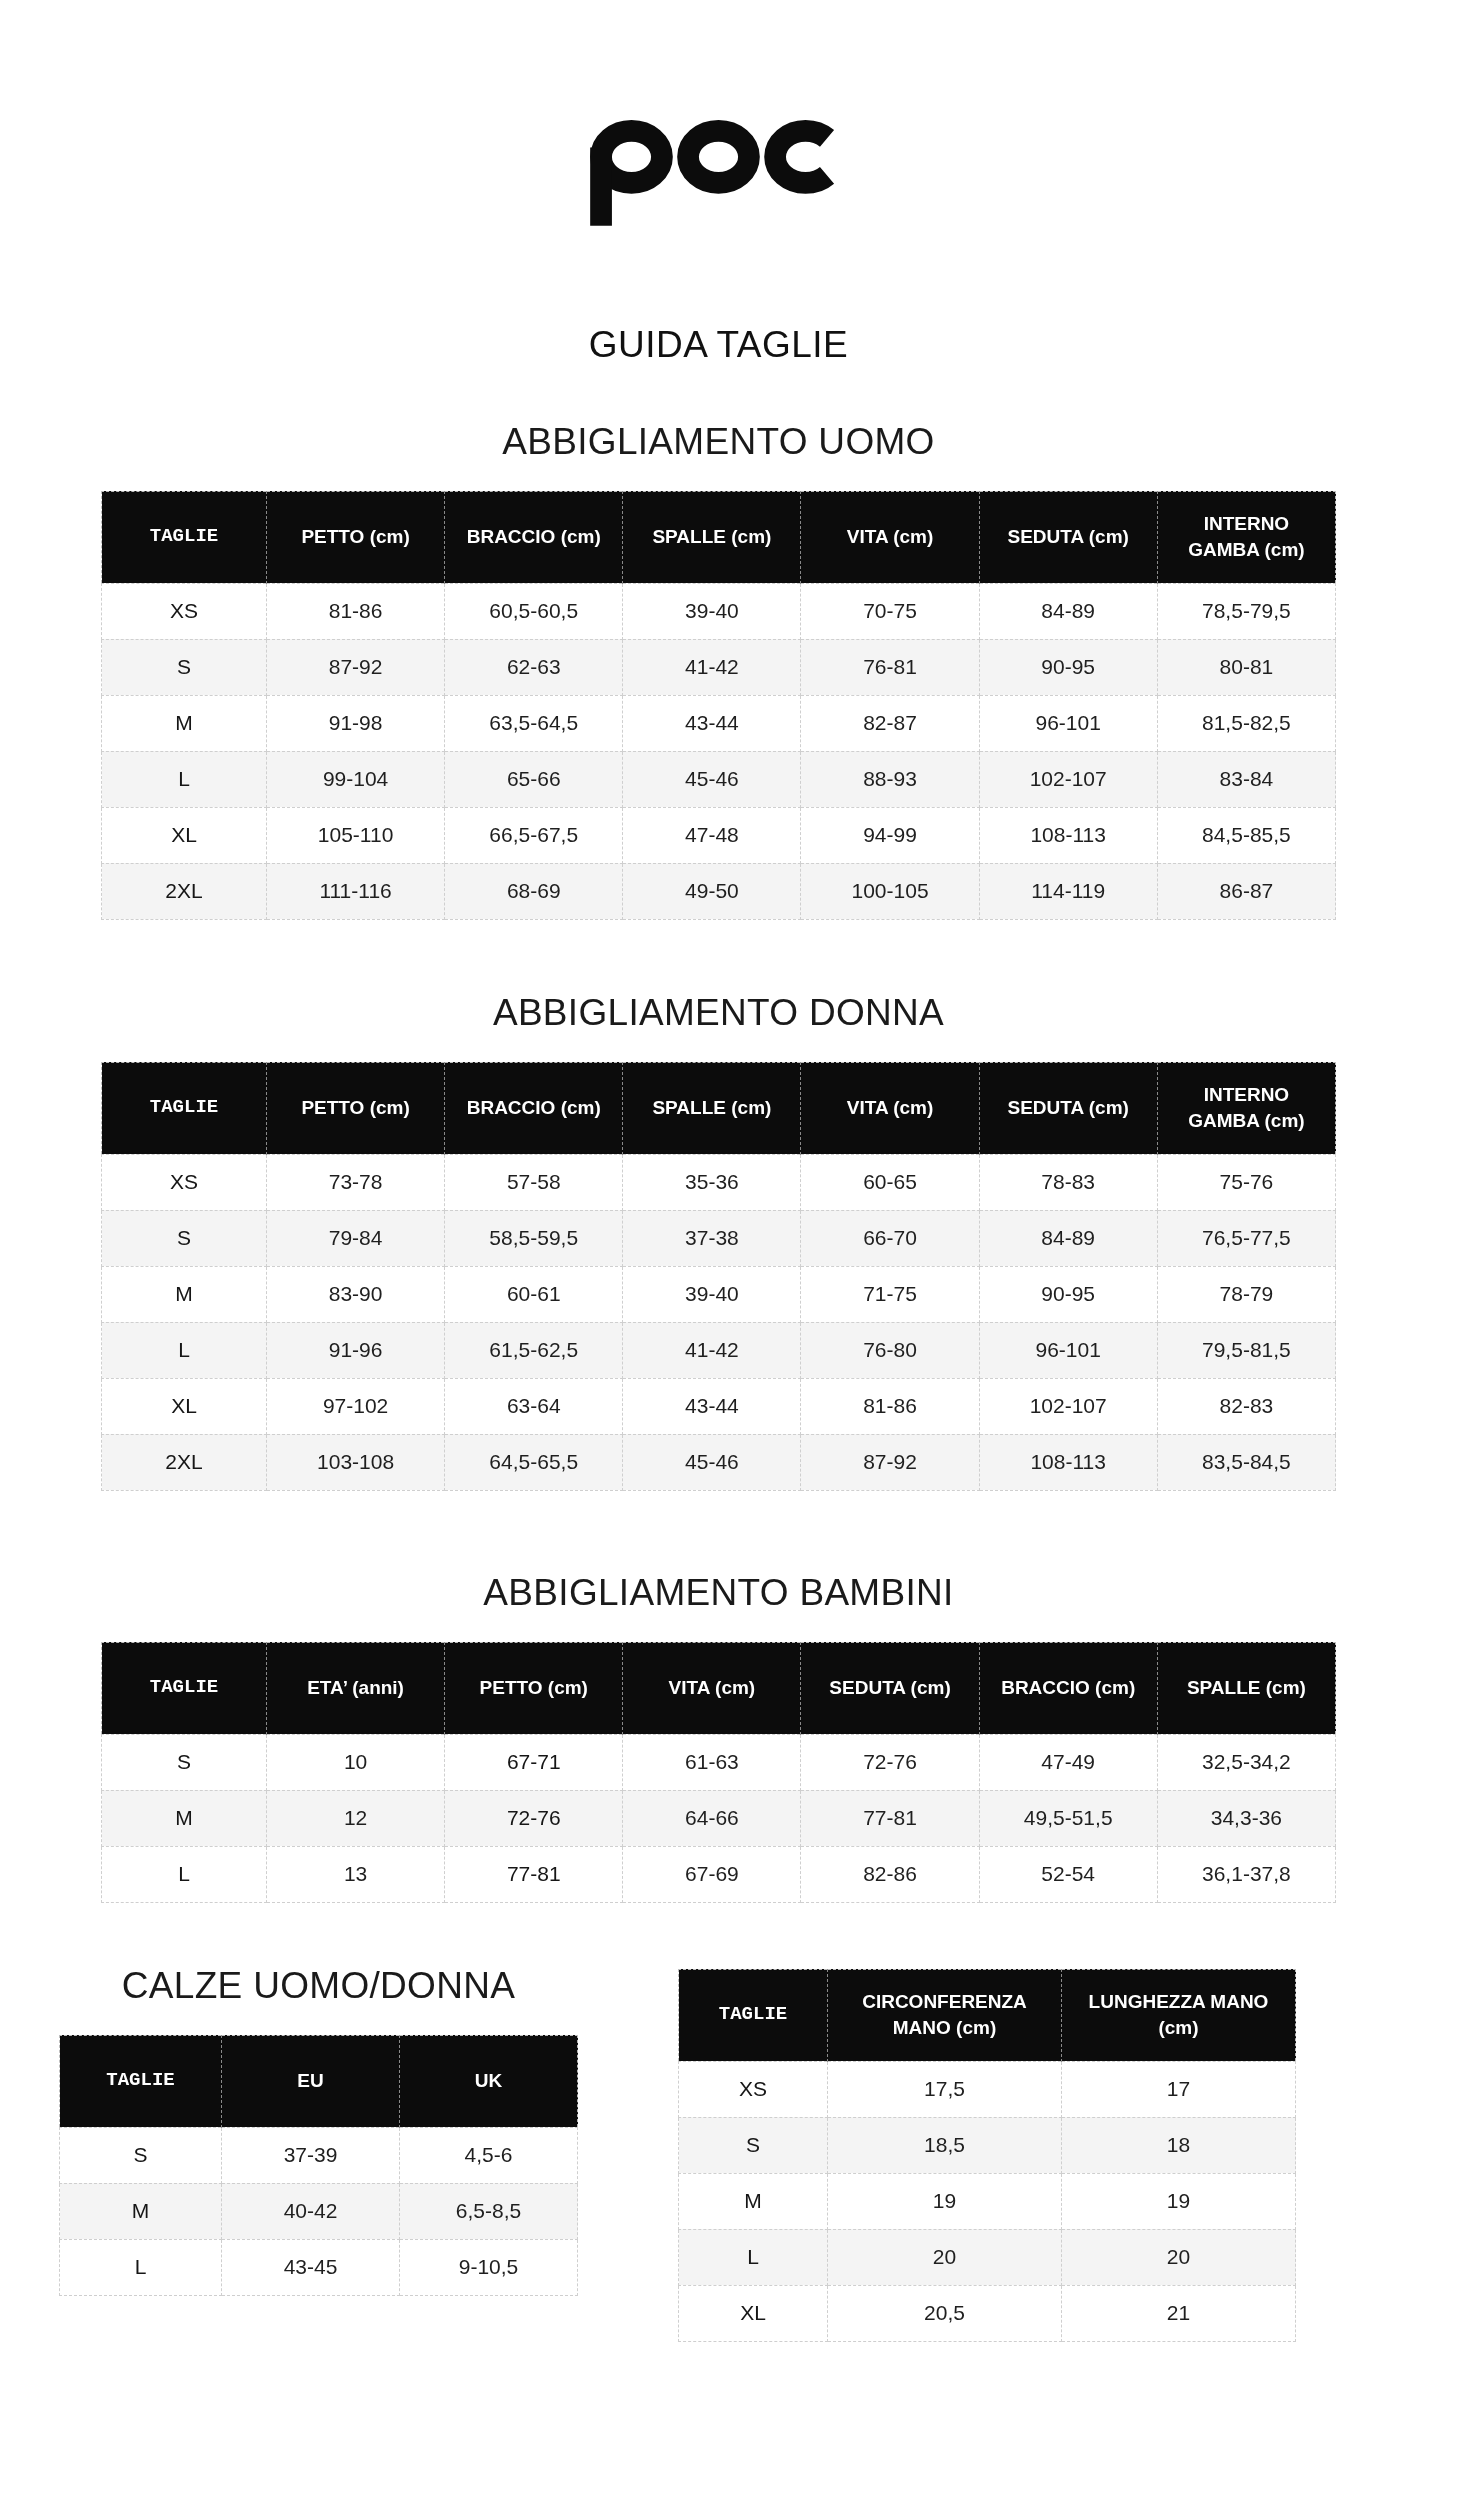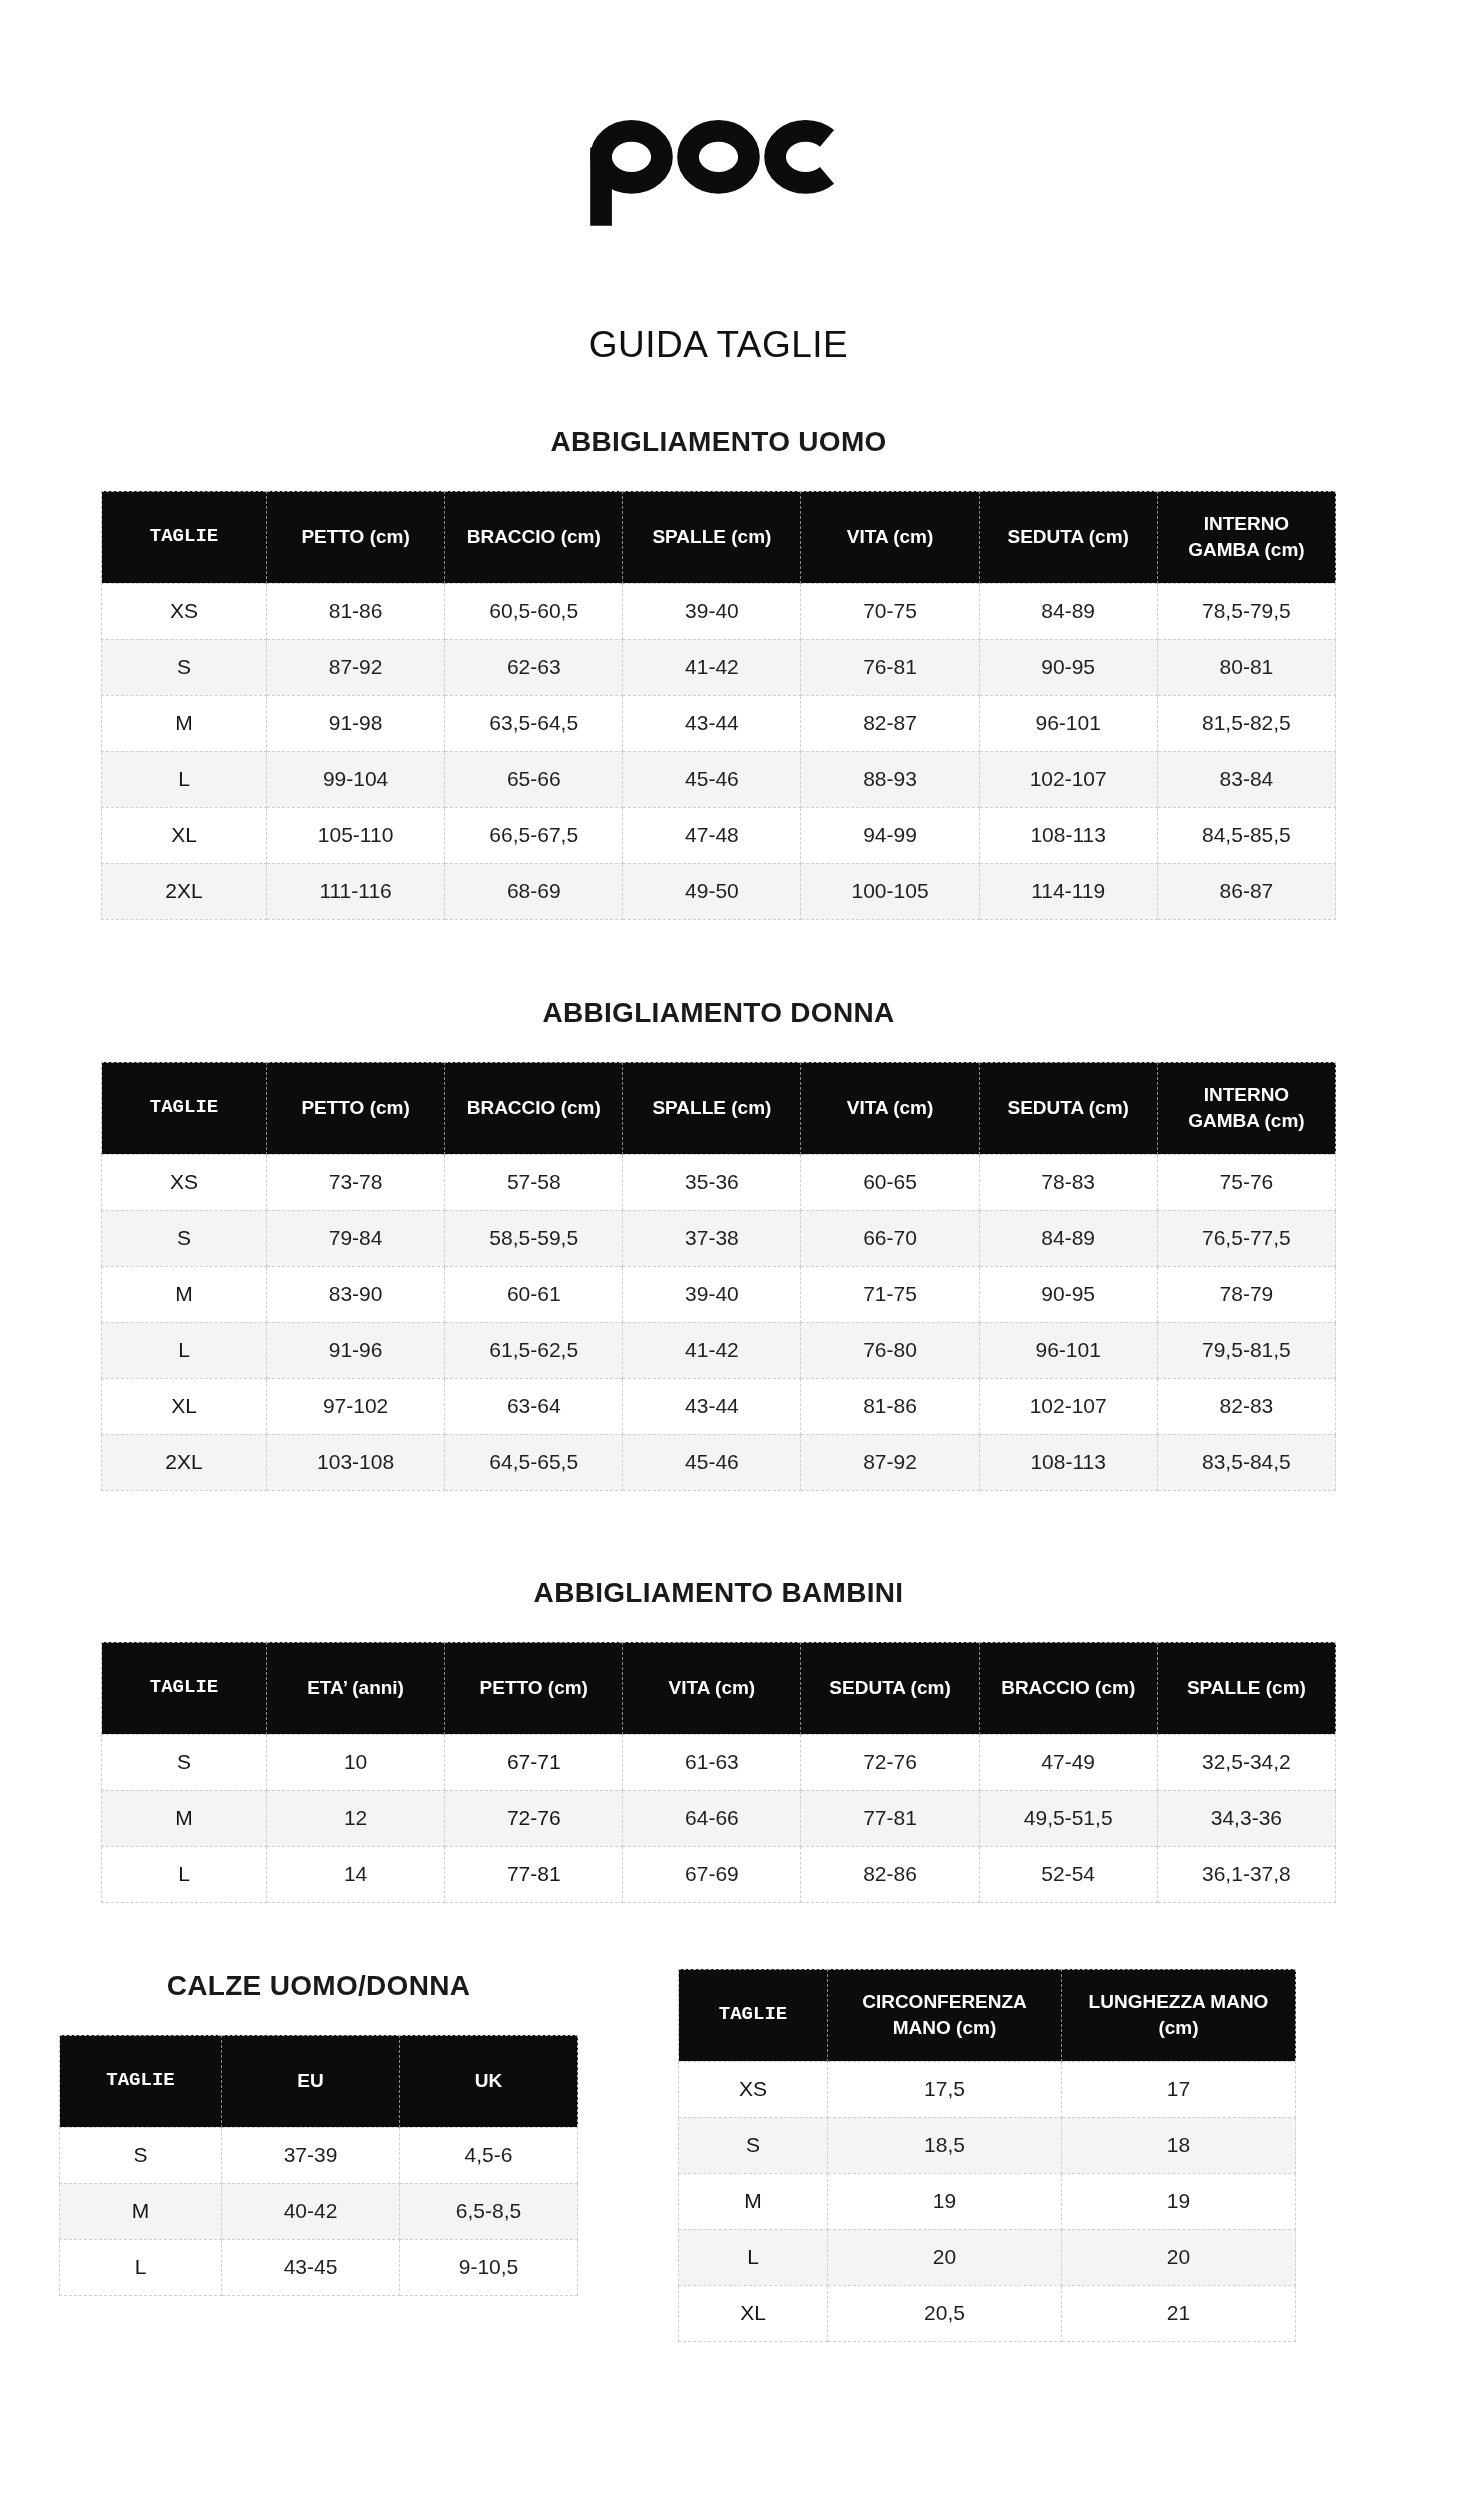--- a/index.html
+++ b/index.html
@@ -33,23 +33,23 @@
   }
 
   .sec { margin-left: 101px; width: 1235px; }
   .sec-uomo    { margin-top: 58px; }
   .sec-donna   { margin-top: 76px; }
   .sec-bambini { margin-top: 85px; }
 
   .section-title {
     margin: 0 0 32px 0;
     text-align: center;
-    font-size: 28px;
+    font-size: 37px;
     line-height: 34px;
-    font-weight: 700;
+    font-weight: 400;
     color: #1a1a1a;
     letter-spacing: 0.3px;
   }
 
   table.size-table {
     border-collapse: collapse;
     table-layout: fixed;
     border: 1px dashed #bdbdbd;
   }
   .t7 { width: 1235px; }
@@ -289,21 +289,21 @@
             <td class="b">M</td>
             <td>12</td>
             <td class="b">72-76</td>
             <td>64-66</td>
             <td>77-81</td>
             <td>49,5-51,5</td>
             <td>34,3-36</td>
           </tr>
           <tr>
             <td class="b">L</td>
-            <td>14</td>
+            <td>13</td>
             <td class="b">77-81</td>
             <td>67-69</td>
             <td>82-86</td>
             <td>52-54</td>
             <td>36,1-37,8</td>
           </tr>
         </tbody>
       </table>
   </section>
 

